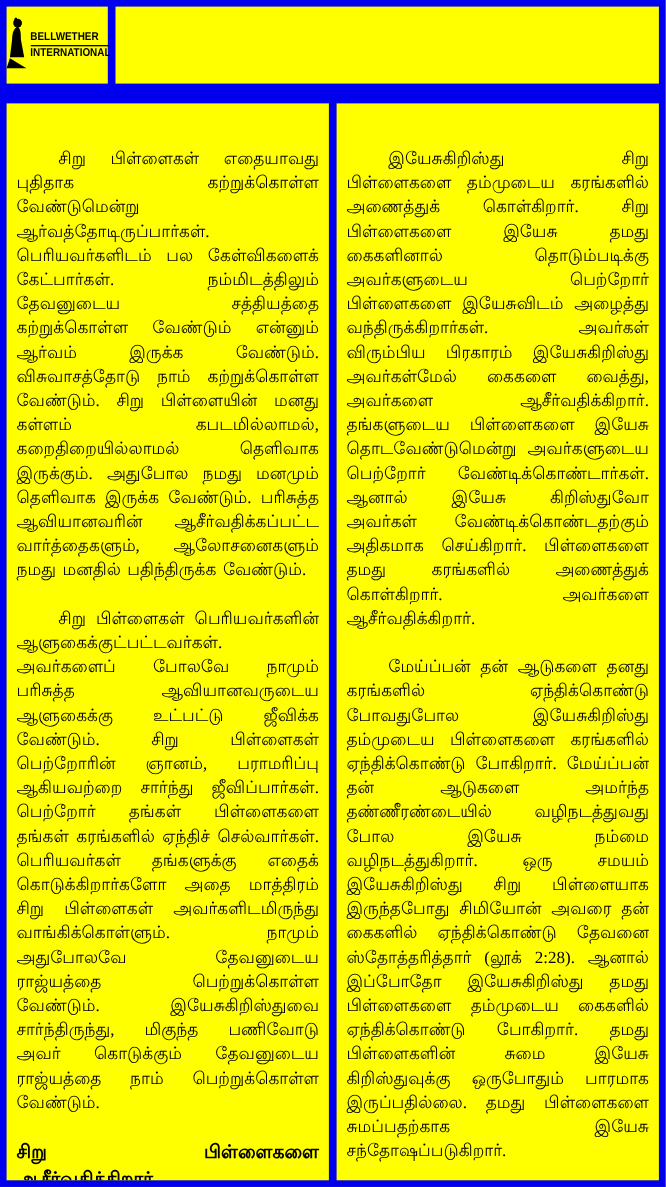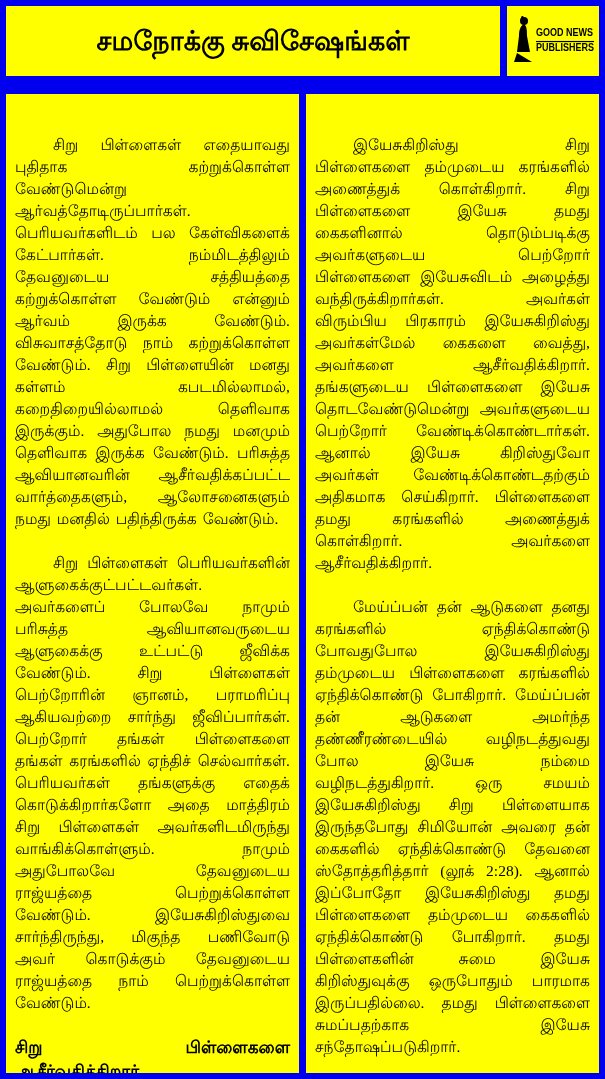--- a/index.html
+++ b/index.html
@@ -39,41 +39,40 @@
   .subheading { font-weight:bold; font-size:17px; line-height:24px; margin:6px 0 16px 0;font-family:Liberation Serif, serif; }
   .subheading .line1 { display:flex; justify-content:space-between; }
 </style>
 </head>
 <body>
 
 <div class="page">
 
   <div class="header-row">
 
-
-    <div class="cell title-cell">
-      <div class="title-tamil">சமநோக்கு சுவிசேஷங்கள்</div>
-    </div>
-
     <div class="cell logo-cell">
       <div class="logo">
         <span class="logo-icon">
           <svg width="22" height="50" viewBox="0 0 22 50" fill="#000">
             <circle cx="12" cy="5" r="4"></circle>
             <path d="M12 8 C8 10 7 15 7 20 L5 36 L18 36 L15 20 C15 15 15 10 12 8 Z"></path>
             <path d="M5 37 L20 46 L2 46 Z"></path>
             <rect x="9" y="0" width="2" height="4" transform="rotate(20 10 2)"></rect>
           </svg>
         </span>
         <span class="logo-text">
-          <div class="l1">GOOD NEWS</div>
-          <div class="l2">PUBLISHERS</div>
+          <div class="l1">BELLWETHER</div>
+          <div class="l2">INTERNATIONAL</div>
         </span>
       </div>
     </div>
+
+    <div class="cell title-cell">
+    </div>
+
 
   </div>
 
   <div class="body-row">
 
     <div class="cell column">
       <p class="para">சிறு பிள்ளைகள் எதையாவது புதிதாக கற்றுக்கொள்ள வேண்டுமென்று ஆர்வத்தோடிருப்பார்கள். பெரியவர்களிடம் பல கேள்விகளைக் கேட்பார்கள். நம்மிடத்திலும் தேவனுடைய சத்தியத்தை கற்றுக்கொள்ள வேண்டும் என்னும் ஆர்வம் இருக்க வேண்டும். விசுவாசத்தோடு நாம் கற்றுக்கொள்ள வேண்டும். சிறு பிள்ளையின் மனது கள்ளம் கபடமில்லாமல், கறைதிறையில்லாமல் தெளிவாக இருக்கும். அதுபோல நமது மனமும் தெளிவாக இருக்க வேண்டும். பரிசுத்த ஆவியானவரின் ஆசீர்வதிக்கப்பட்ட வார்த்தைகளும், ஆலோசனைகளும் நமது மனதில் பதிந்திருக்க வேண்டும்.</p>
       <p class="para">சிறு பிள்ளைகள் பெரியவர்களின் ஆளுகைக்குட்பட்டவர்கள். அவர்களைப் போலவே நாமும் பரிசுத்த ஆவியானவருடைய ஆளுகைக்கு உட்பட்டு ஜீவிக்க வேண்டும். சிறு பிள்ளைகள் பெற்றோரின் ஞானம், பராமரிப்பு ஆகியவற்றை சார்ந்து ஜீவிப்பார்கள். பெற்றோர் தங்கள் பிள்ளைகளை தங்கள் கரங்களில் ஏந்திச் செல்வார்கள். பெரியவர்கள் தங்களுக்கு எதைக் கொடுக்கிறார்களோ அதை மாத்திரம் சிறு பிள்ளைகள் அவர்களிடமிருந்து வாங்கிக்கொள்ளும். நாமும் அதுபோலவே தேவனுடைய ராஜ்யத்தை பெற்றுக்கொள்ள வேண்டும். இயேசுகிறிஸ்துவை சார்ந்திருந்து, மிகுந்த பணிவோடு அவர் கொடுக்கும் தேவனுடைய ராஜ்யத்தை நாம் பெற்றுக்கொள்ள வேண்டும்.</p>
       <div class="subheading">
         <div class="line1">

